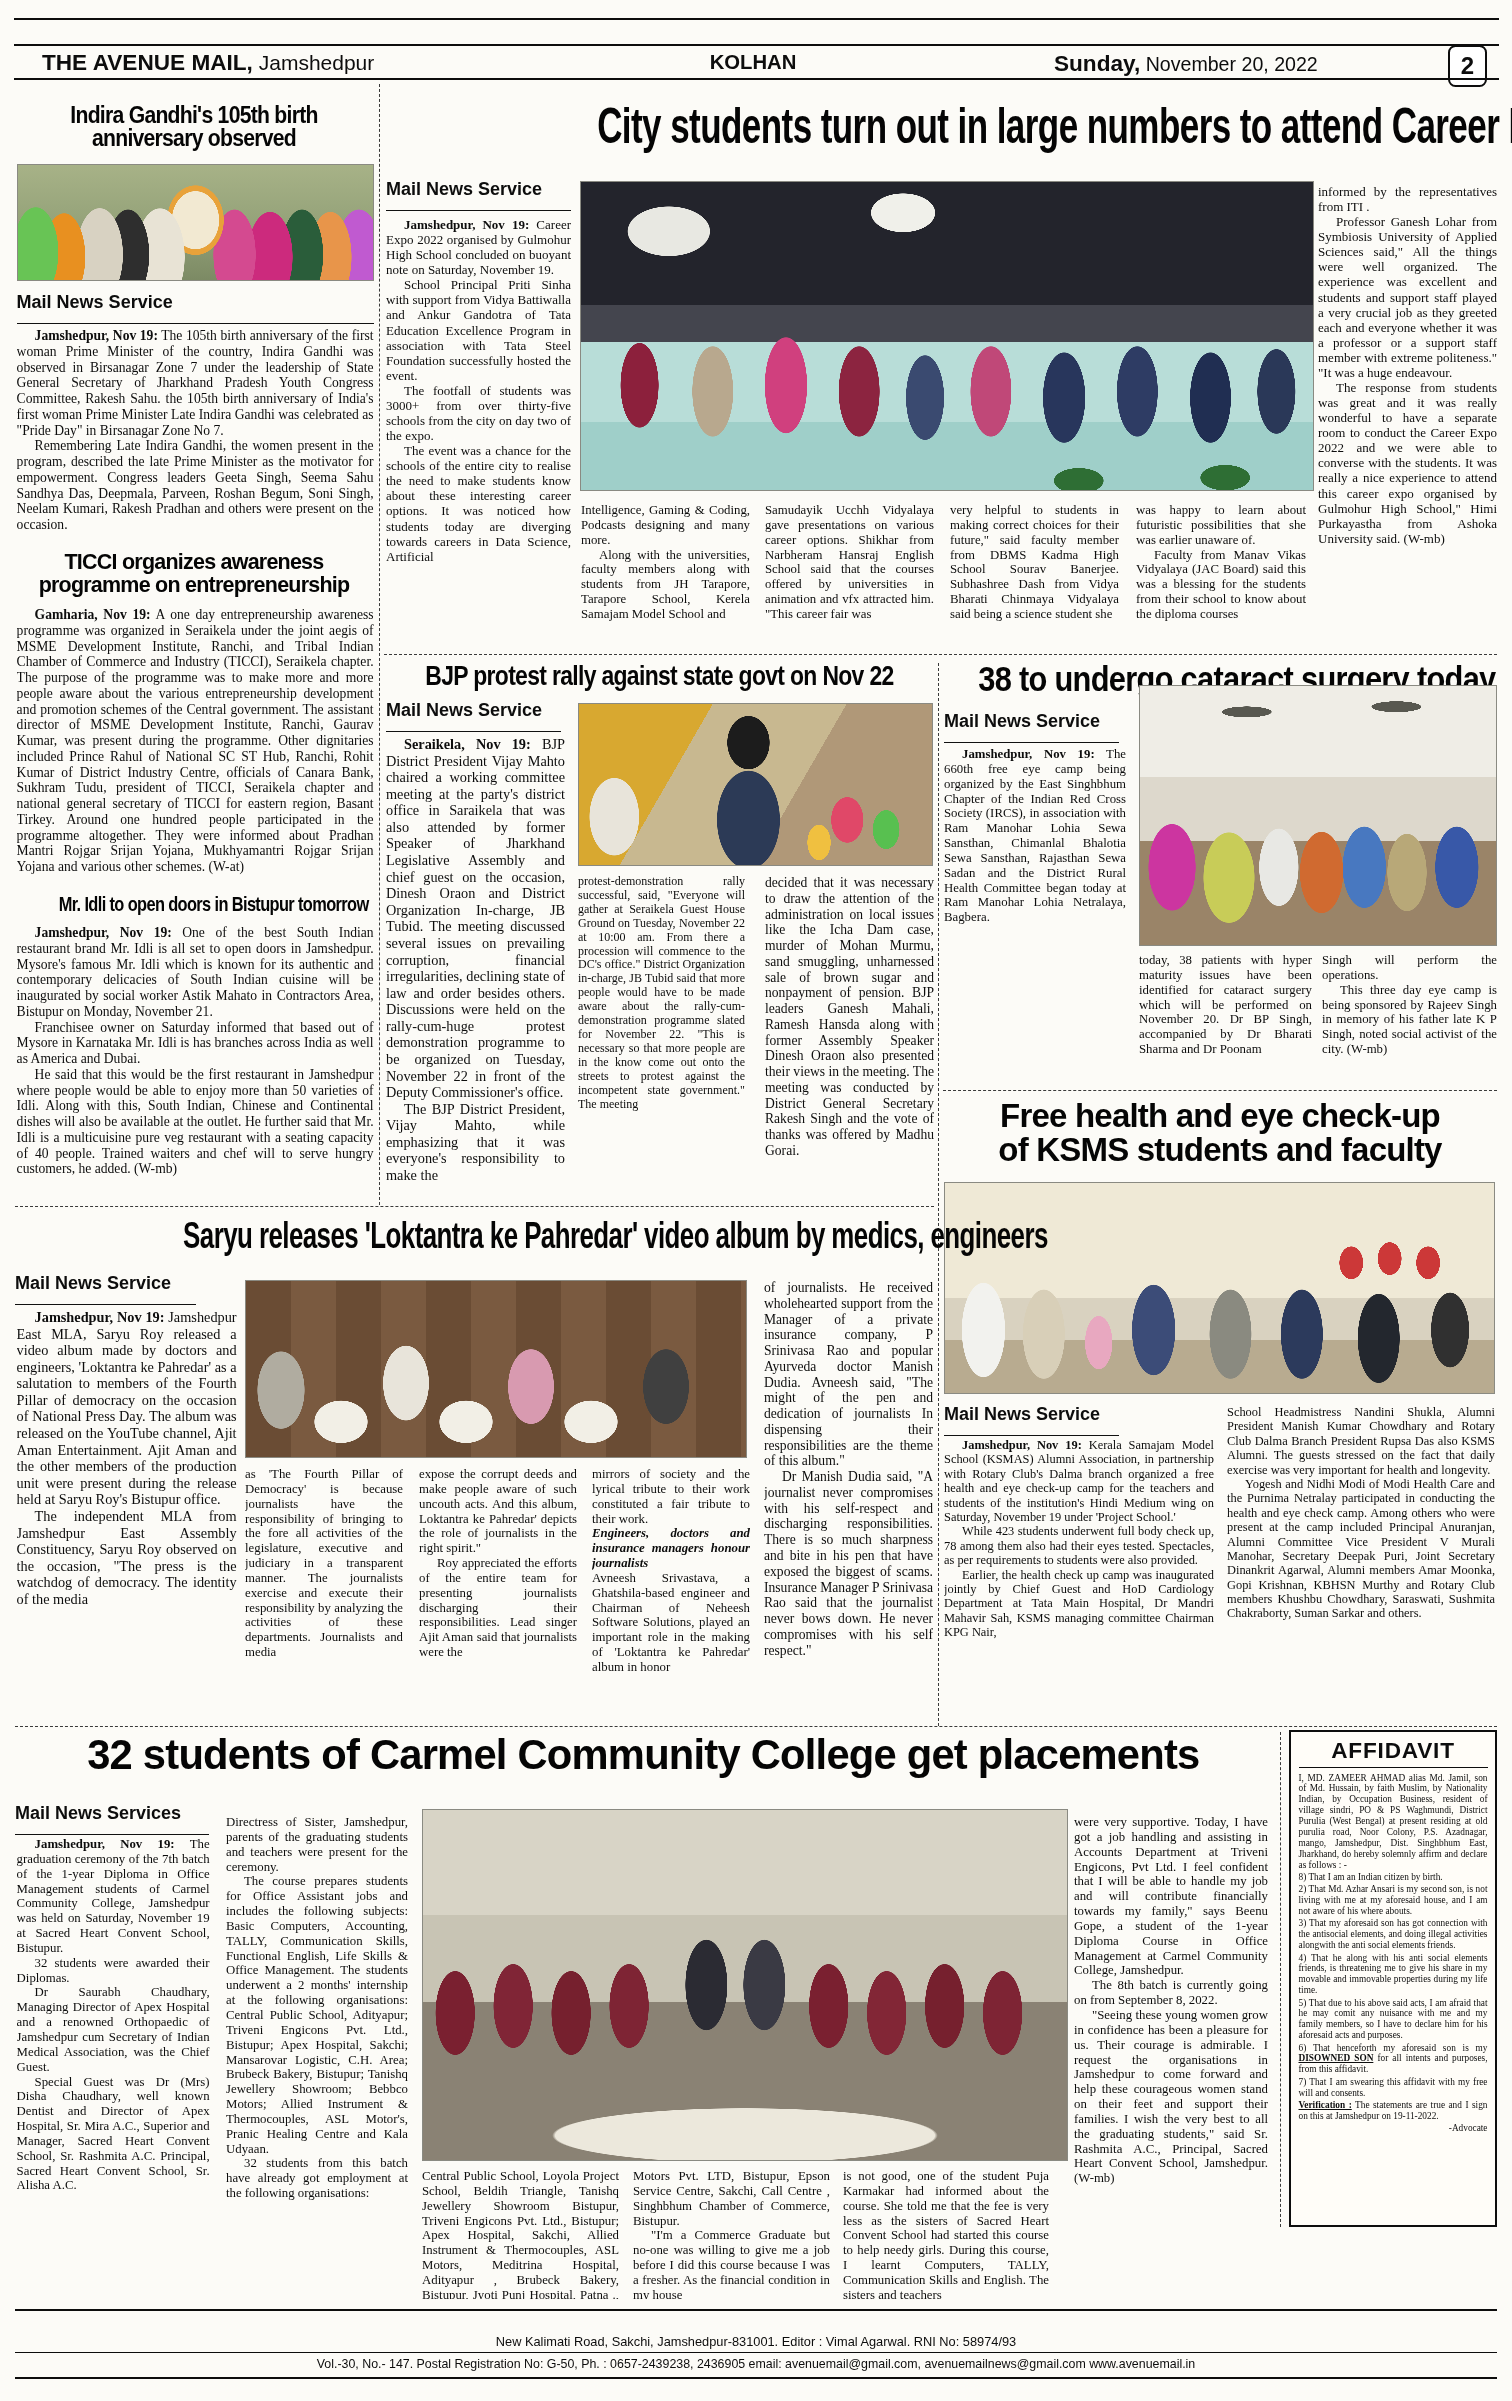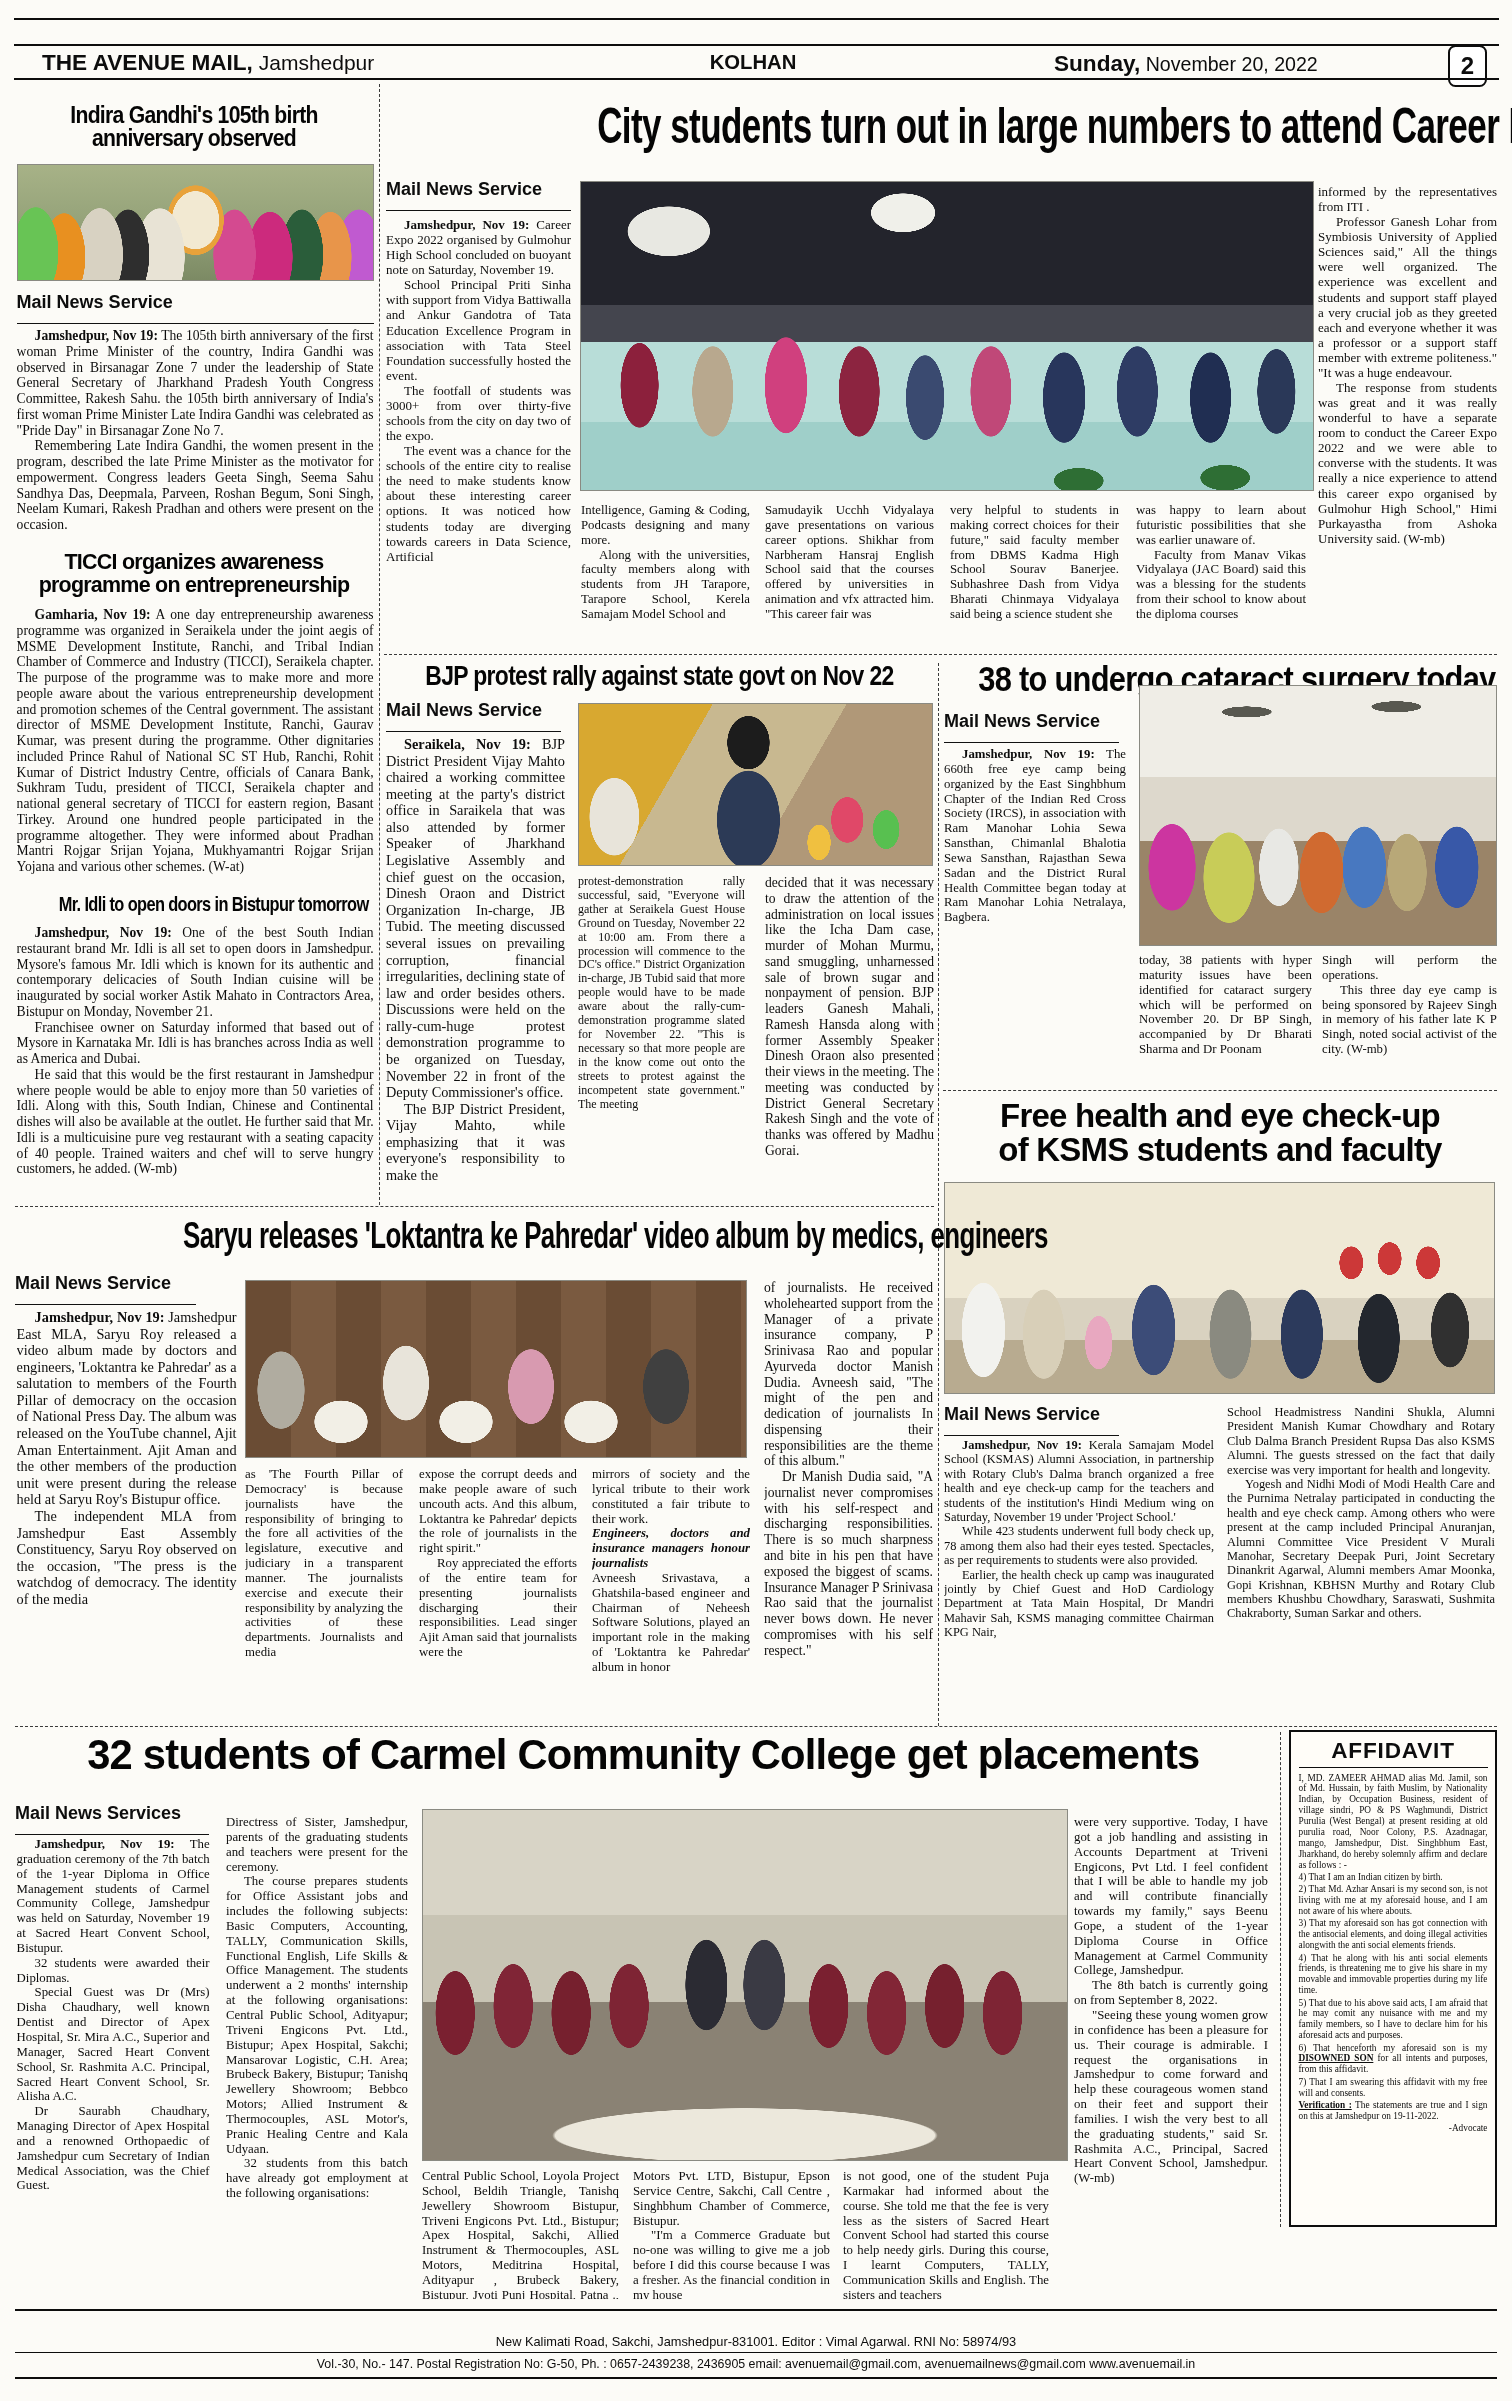--- a/index.html
+++ b/index.html
@@ -312,22 +312,22 @@
 
   <div>
     <div class="hl" style="left:15px;top:1733px;width:1256px;font-size:43px">
       <span class="sq" style="transform:scaleX(.97)">32 students of Carmel Community College get placements</span>
     </div>
     <div class="kick" style="left:15px;top:1803px;width:194px">Mail News Services</div>
     <div class="ph ph-carmel" style="left:422px;top:1809px;width:646px;height:352px"></div>
     <div class="col" style="left:16.6px;top:1837px;width:193px;height:459px;font-size:12.8px">
       <p><span class="dl">Jamshedpur, Nov 19:</span><span> The graduation ceremony of the 7th batch of the 1-year Diploma in Office Management students of Carmel Community College, Jamshedpur was held on Saturday, November 19 at Sacred Heart Convent School, Bistupur.</span></p>
       <p>32 students were awarded their Diplomas.</p>
+      <p>Dr Saurabh Chaudhary, Managing Director of Apex Hospital and a renowned Orthopaedic of Jamshedpur cum Secretary of Indian Medical Association, was the Chief Guest.</p>
       <p>Special Guest was Dr (Mrs) Disha Chaudhary, well known Dentist and Director of Apex Hospital, Sr. Mira A.C., Superior and Manager, Sacred Heart Convent School, Sr. Rashmita A.C. Principal, Sacred Heart Convent School, Sr. Alisha A.C.</p>
-      <p>Dr Saurabh Chaudhary, Managing Director of Apex Hospital and a renowned Orthopaedic of Jamshedpur cum Secretary of Indian Medical Association, was the Chief Guest.</p>
     </div>
     <div class="col" style="left:226px;top:1815px;width:182px;height:482px;font-size:12.8px">
       <p class="nt">Directress of Sister, Jamshedpur, parents of the graduating students and teachers were present for the ceremony.</p>
       <p>The course prepares students for Office Assistant jobs and includes the following subjects: Basic Computers, Accounting, TALLY, Communication Skills, Functional English, Life Skills &amp; Office Management. The students underwent a 2 months' internship at the following organisations: Central Public School, Adityapur; Triveni Engicons Pvt. Ltd., Bistupur; Apex Hospital, Sakchi; Mansarovar Logistic, C.H. Area; Brubeck Bakery, Bistupur; Tanishq Jewellery Showroom; Bebbco Motors; Allied Instrument &amp; Thermocouples, ASL Motor's, Pranic Healing Centre and Kala Udyaan.</p>
       <p>32 students from this batch have already got employment at the following organisations:</p>
     </div>
     <div class="col" style="left:422px;top:2169px;width:197px;height:130px;font-size:12.8px">
       <p class="nt">Central Public School, Loyola Project School, Beldih Triangle, Tanishq Jewellery Showroom Bistupur, Triveni Engicons Pvt. Ltd., Bistupur; Apex Hospital, Sakchi, Allied Instrument &amp; Thermocouples, ASL Motors, Meditrina Hospital, Adityapur , Brubeck Bakery, Bistupur, Jyoti Punj Hospital, Patna ., Bebbco</p>
     </div>
     <div class="col" style="left:633px;top:2169px;width:197px;height:130px;font-size:12.8px">
@@ -341,21 +341,21 @@
       <p class="nt">were very supportive. Today, I have got a job handling and assisting in Accounts Department at Triveni Engicons, Pvt Ltd. I feel confident that I will be able to handle my job and will contribute financially towards my family," says Beenu Gope, a student of the 1-year Diploma Course in Office Management at Carmel Community College, Jamshedpur.</p>
       <p>The 8th batch is currently going on from September 8, 2022.</p>
       <p>"Seeing these young women grow in confidence has been a pleasure for us. Their courage is admirable. I request the organisations in Jamshedpur to come forward and help these courageous women stand on their feet and support their families. I wish the very best to all the graduating students," said Sr. Rashmita A.C., Principal, Sacred Heart Convent School, Jamshedpur. (W-mb)</p>
     </div>
   </div>
 
   <div class="affbox" style="left:1289px;top:1730px;width:208px;height:497px">
     <div class="afftitle">AFFIDAVIT</div>
     <div class="affbody">
       <p>I, MD. ZAMEER AHMAD alias Md. Jamil, son of Md. Hussain, by faith Muslim, by Nationality Indian, by Occupation Business, resident of village sindri, PO &amp; PS Waghmundi, District Purulia (West Bengal) at present residing at old purulia road, Noor Colony, P.S. Azadnagar, mango, Jamshedpur, Dist. Singhbhum East, Jharkhand, do hereby solemnly affirm and declare as follows : -</p>
-      <p>4) That I am an Indian citizen by birth.</p>
+      <p>8) That I am an Indian citizen by birth.</p>
       <p>2) That Md. Azhar Ansari is my second son, is not living with me at my aforesaid house, and I am not aware of his where abouts.</p>
       <p>3) That my aforesaid son has got connection with the antisocial elements, and doing illegal activities alongwith the anti social elements friends.</p>
       <p>4) That he along with his anti social elements friends, is threatening me to give his share in my movable and immovable properties during my life time.</p>
       <p>5) That due to his above said acts, I am afraid that he may comit any nuisance with me and my family members, so I have to declare him for his aforesaid acts and purposes.</p>
       <p><span>6) That henceforth my aforesaid son is my </span><span class="disown">DISOWNED SON</span><span> for all intents and purposes, from this affidavit.</span></p>
       <p>7) That I am swearing this affidavit with my free will and consents.</p>
       <p><span class="verif">Verification :</span><span> The statements are true and I sign on this at Jamshedpur on 19-11-2022.</span></p>
       <p class="affsign">-Advocate</p>
     </div>
   </div>

